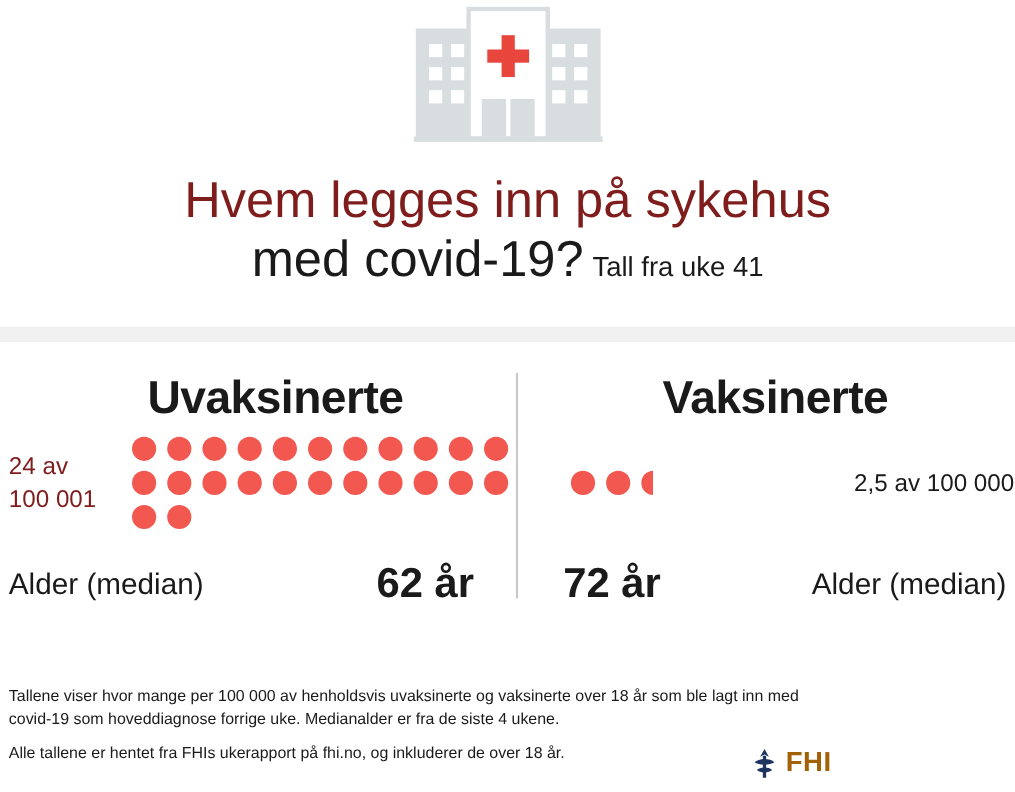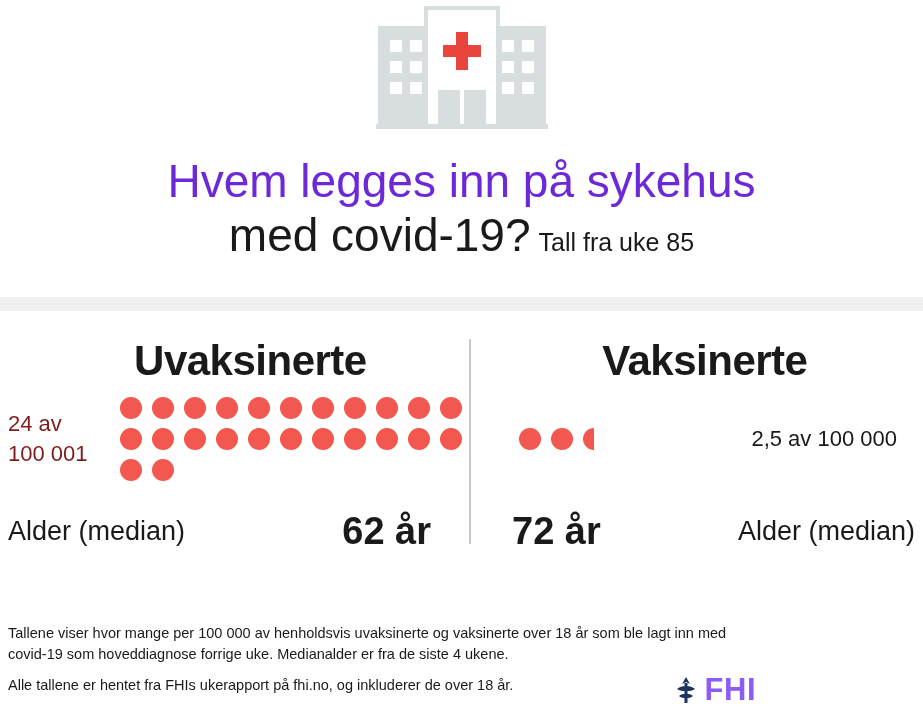--- a/index.html
+++ b/index.html
@@ -29,21 +29,21 @@
   
   .heading {
     text-align: center;
     padding: 22px 0 0 0;
   }
   .heading .line1 {
     font-size: 46px;
     font-weight: 300;
     letter-spacing: 0px;
     line-height: 1.18;
-    color: #6d28d9;
+    color: #7f1d1d;
   }
   .heading .line2 {
     font-size: 46px;
     font-weight: 300;
     line-height: 1.18;
     color: #1a1a1a;
   }
   .heading .sub {
     font-size: 25px;
     font-weight: 300;
@@ -140,21 +140,21 @@
     align-items: center;
     gap: 10px;
     padding-left: 52px;
     box-sizing: border-box;
   }
   .rate-right-label {
     flex: 1;
     font-size: 22px;
     font-weight: 300;
     text-align: right;
-    padding-right: 26px;
+    padding-right: 1px;
     box-sizing: border-box;
   }
 
   .age-row {
     display: flex;
     align-items: center;
     margin-top: 28px;
     height: 54px;
   }
   .age-label-left {
@@ -209,23 +209,23 @@
   .footer p:last-child { margin-bottom: 0; }
   .logo {
     position: absolute;
     right: 12px;
     bottom: 12px;
     display: flex;
     align-items: center;
     gap: 6px;
   }
   .logo-text {
-    font-size: 31px;
-    font-weight: bold;
-    color: #8b5cf6;
+    font-size: 25px;
+    font-weight: bold;
+    color: #a16207;
     letter-spacing: 0.5px;
     text-align: center;
   }
 </style>
 </head>
 <body>
 
 <div class="icon-wrap">
   <svg width="172" height="126" viewBox="0 0 172 126">
 
@@ -255,21 +255,21 @@
     <rect x="146" y="76" width="12" height="12" fill="#ffffff"></rect>
 
     <rect x="62" y="84" width="22" height="34" fill="#d8dee0"></rect>
     <rect x="88" y="84" width="22" height="34" fill="#d8dee0"></rect>
   </svg>
 </div>
 
 <div class="heading">
   <div class="line1">Hvem legges inn på sykehus</div>
   <div class="line2">
-    <span>med covid-19?</span><span class="sub">Tall fra uke 85</span>
+    <span>med covid-19?</span><span class="sub">Tall fra uke 41</span>
   </div>
 </div>
 
 <div class="band"></div>
 
 <div class="compare">
   <div class="vline"></div>
 
   <div class="titles">
     <div class="title-left">Uvaksinerte</div>

